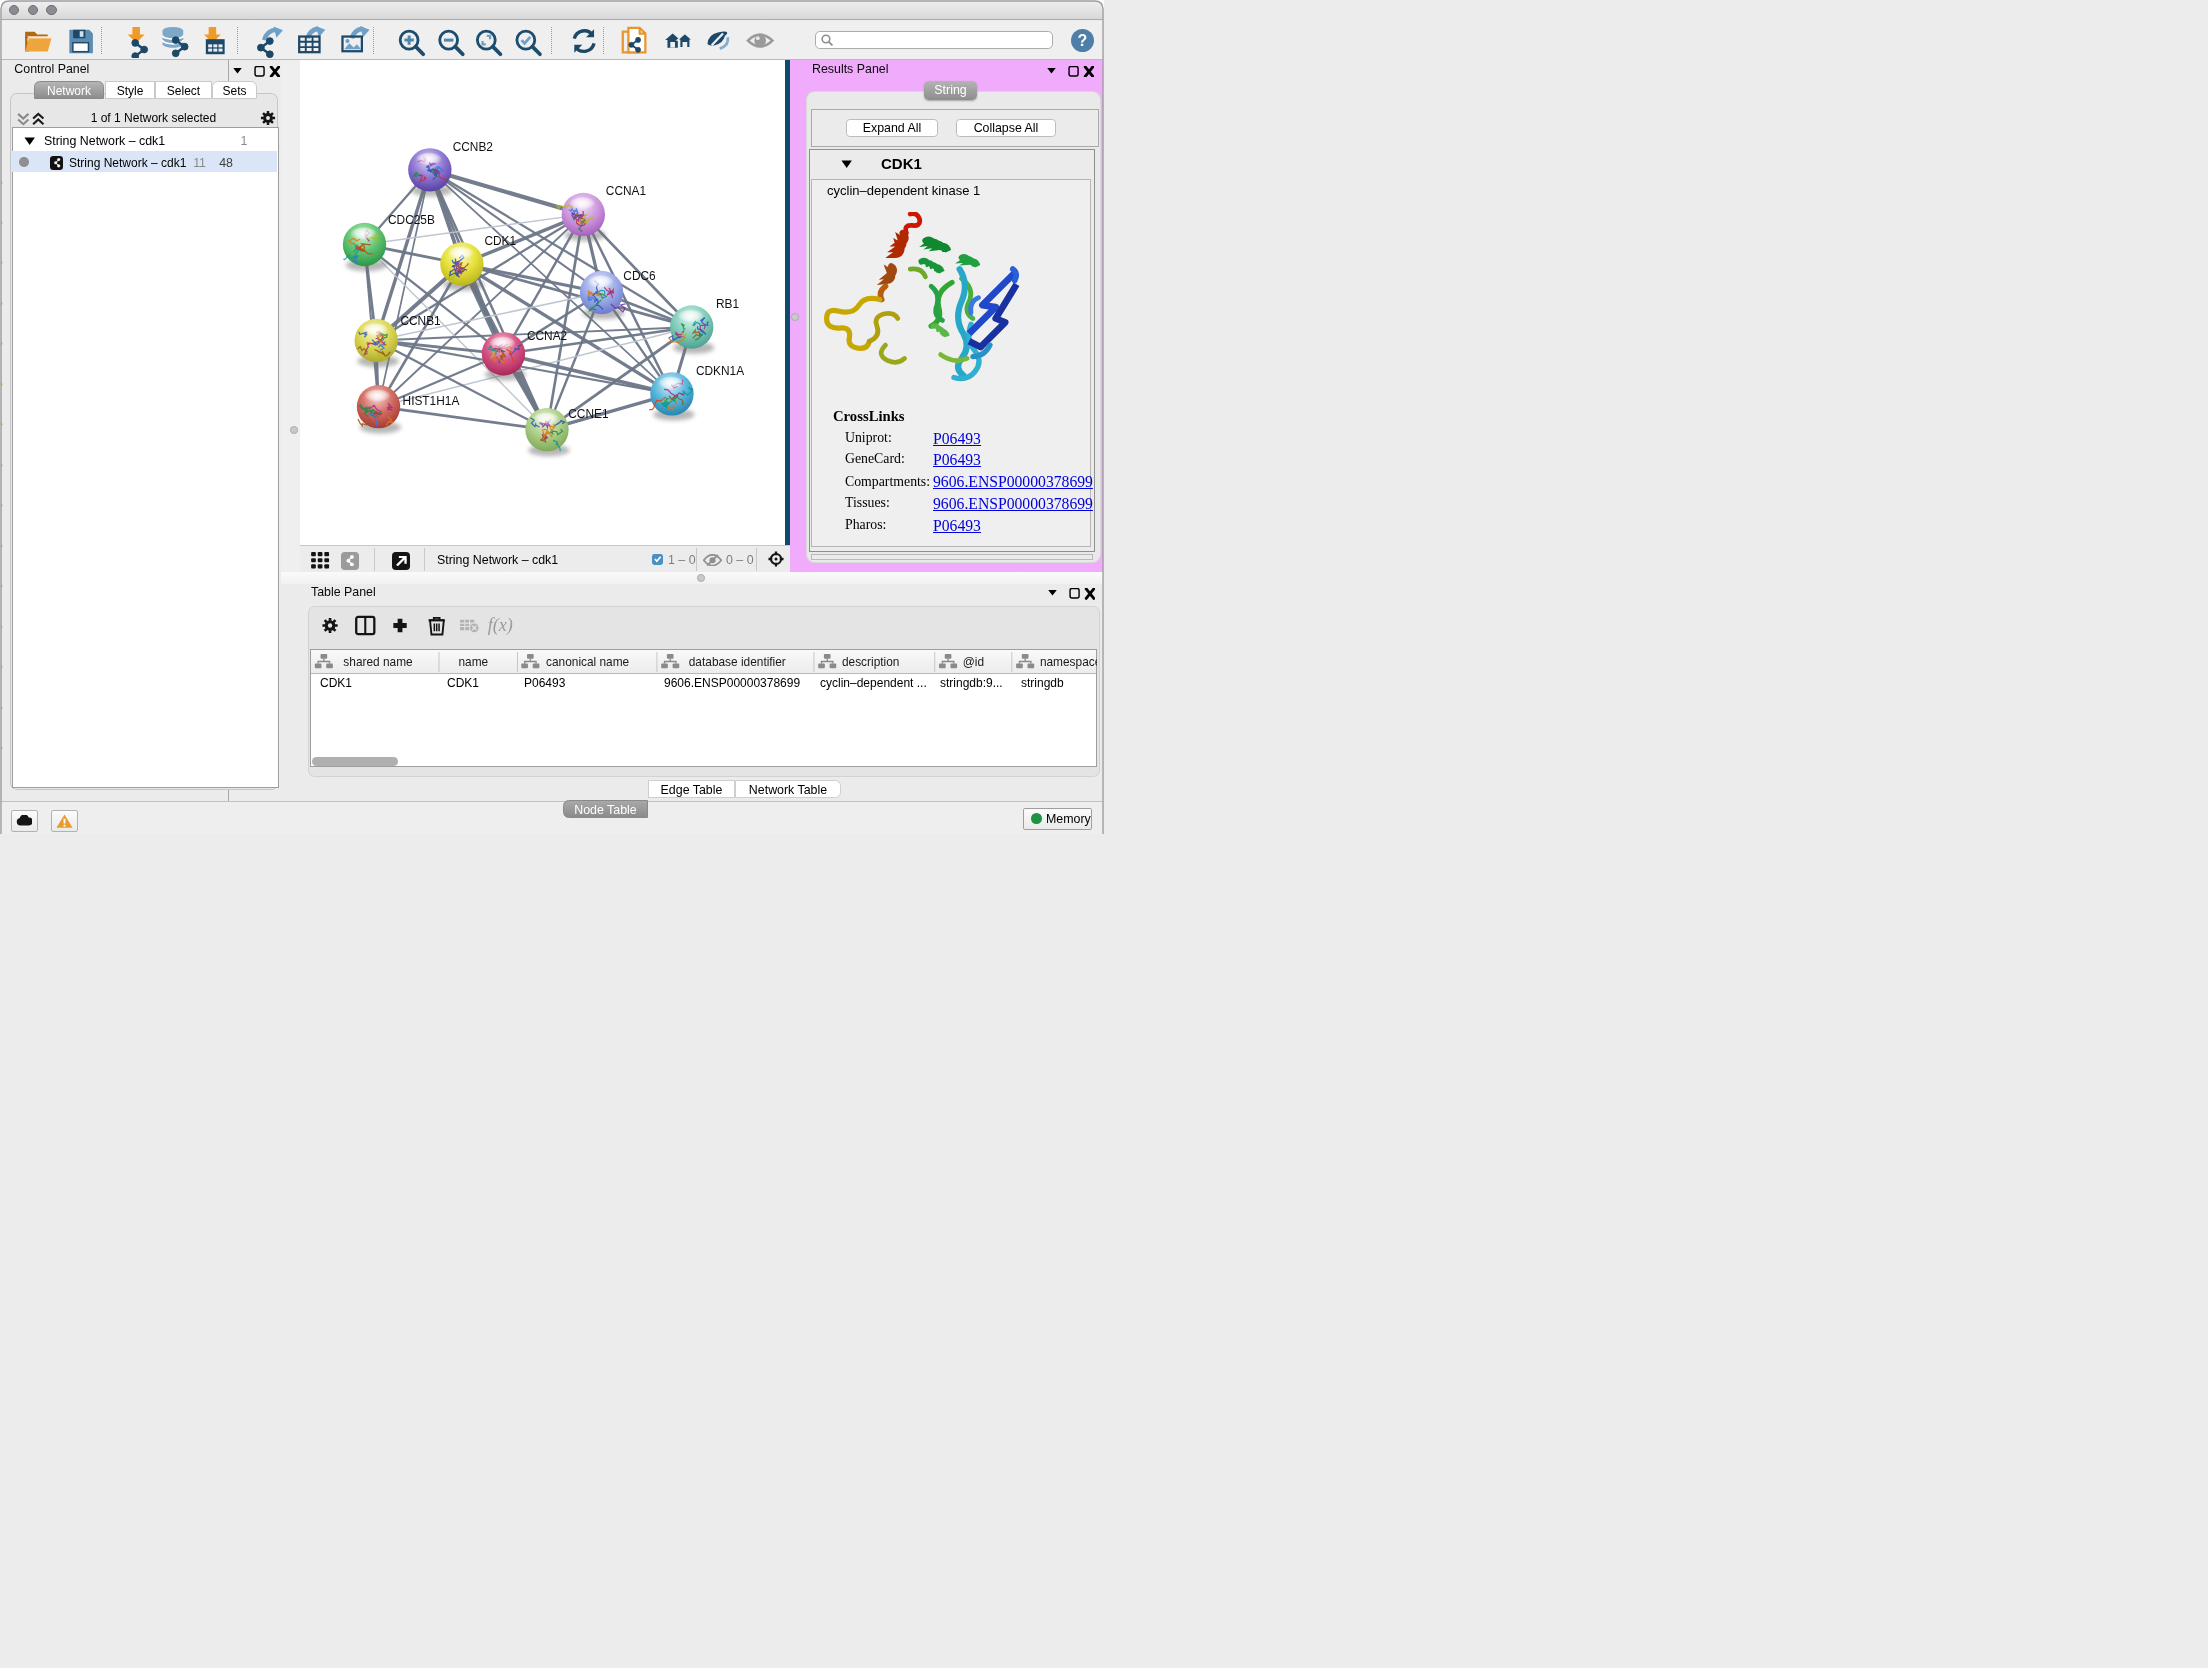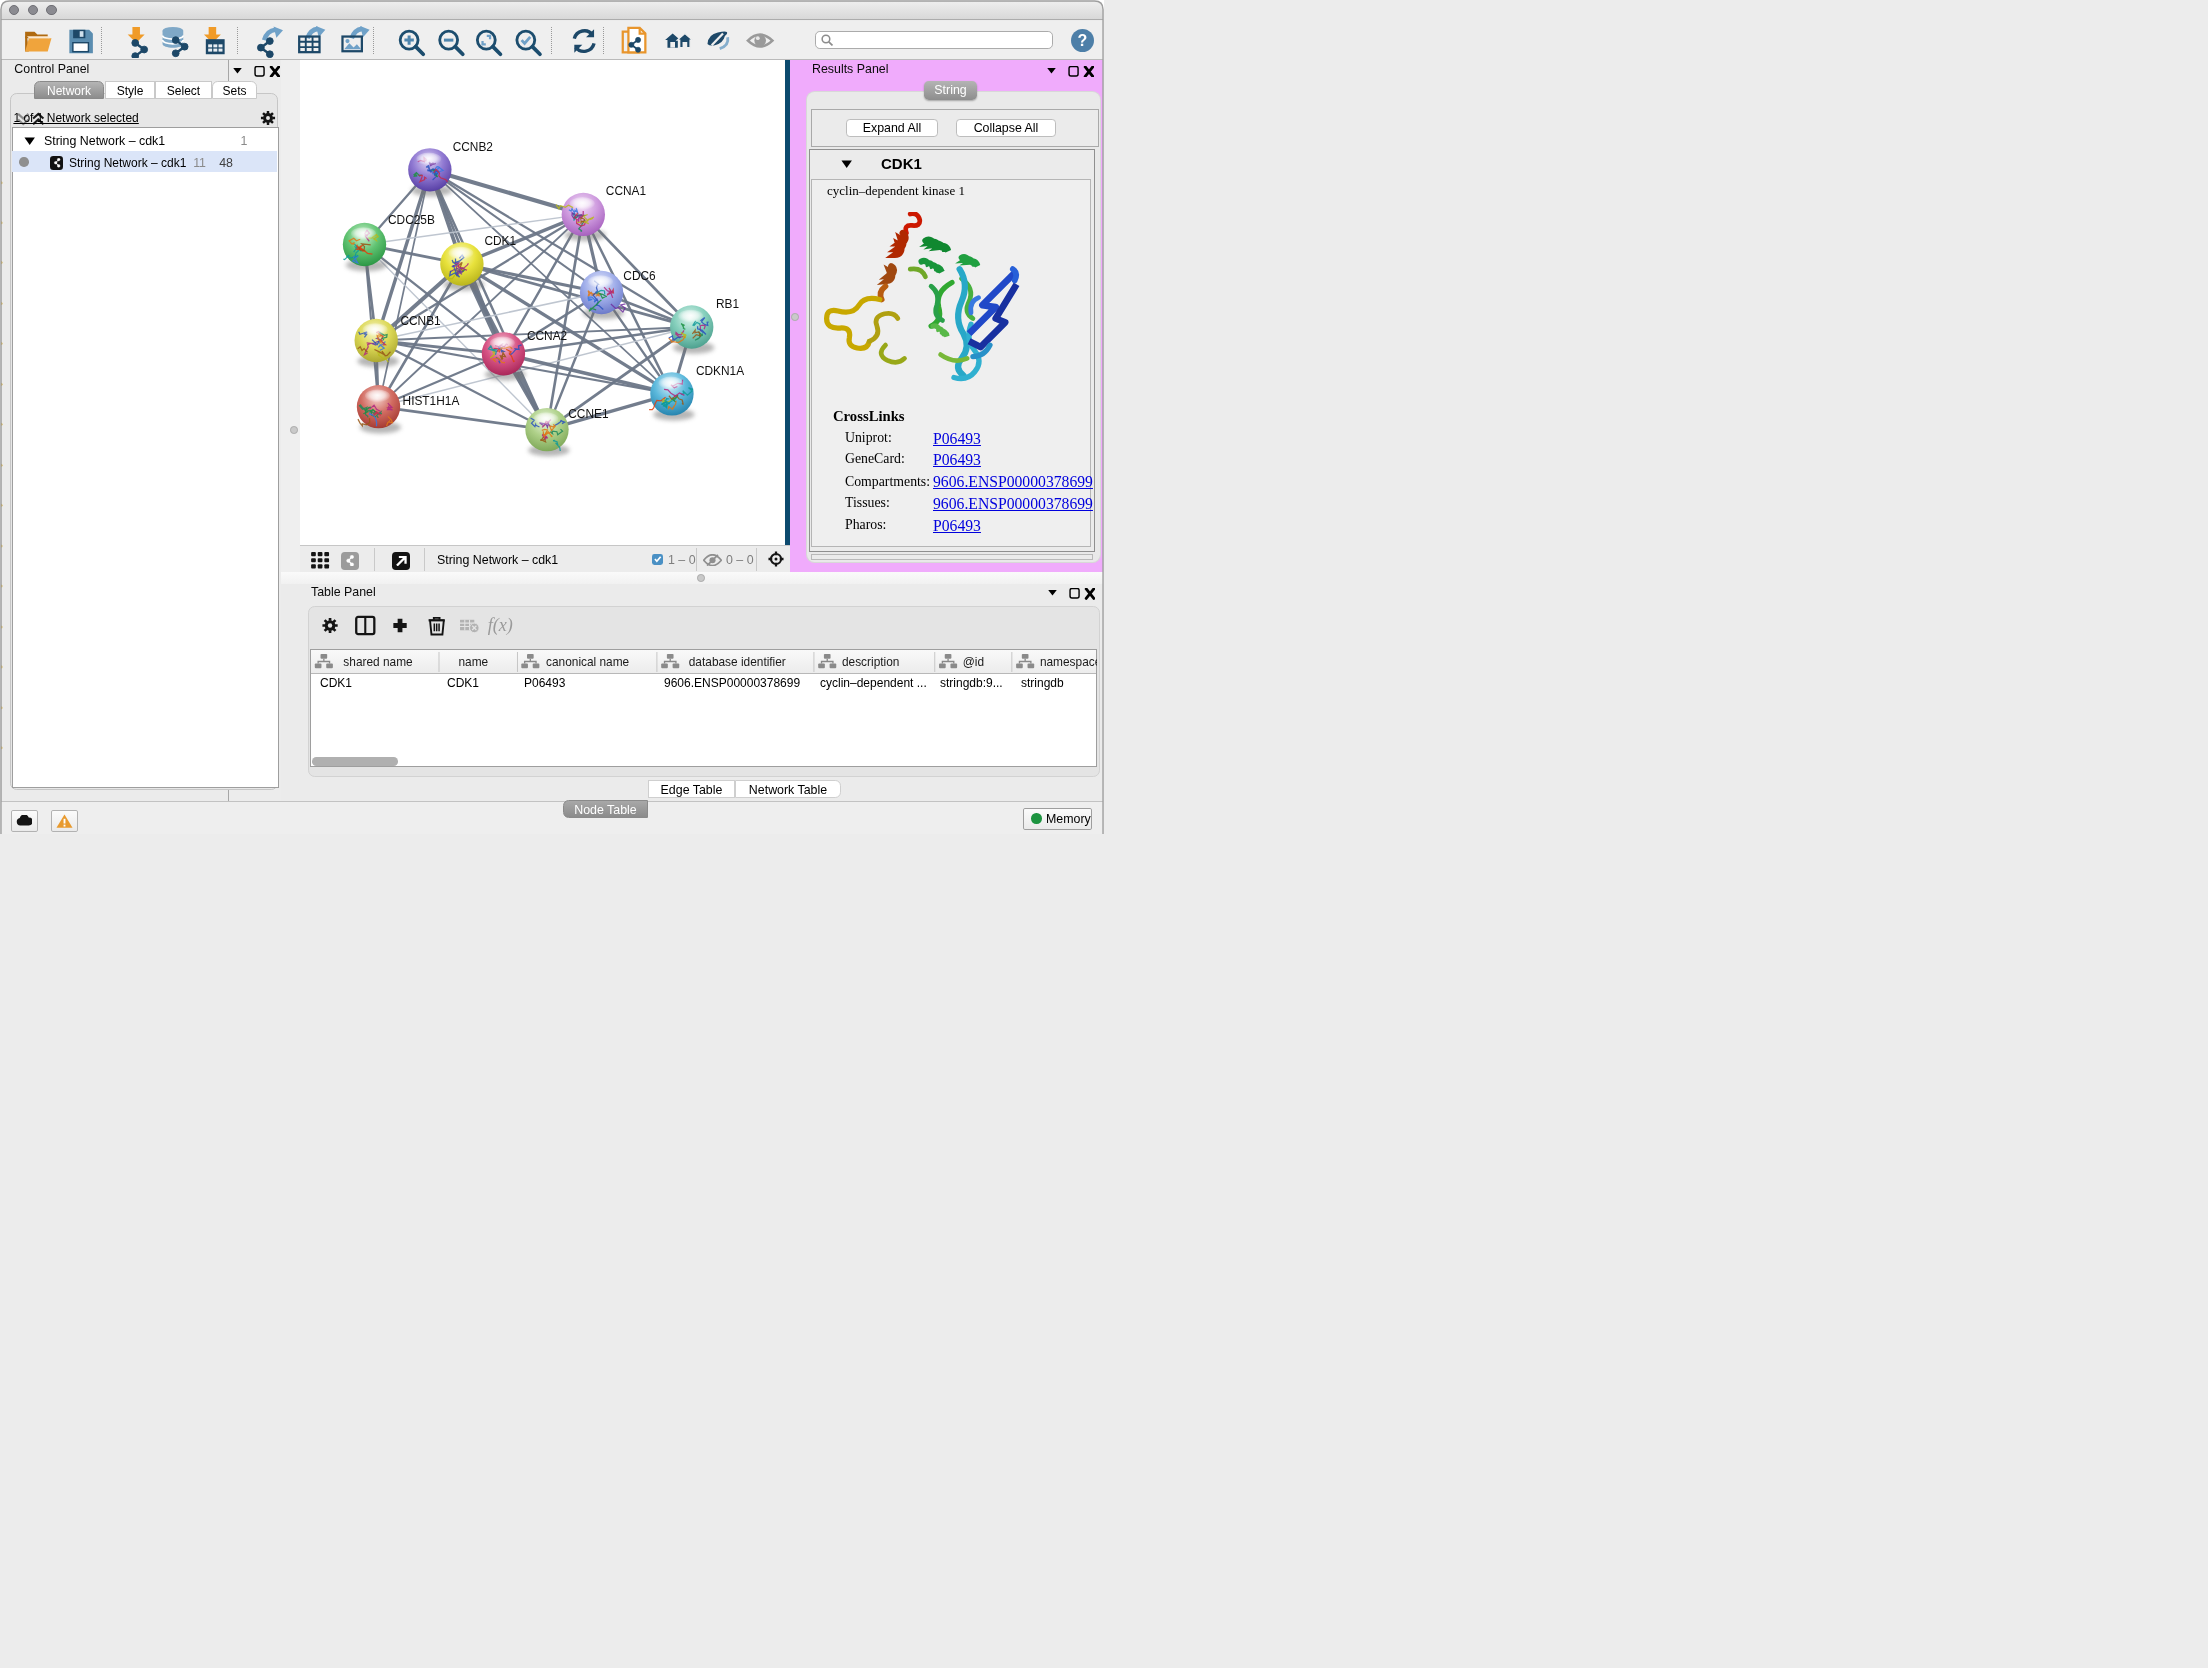--- a/index.html
+++ b/index.html
@@ -236,21 +236,21 @@
   <div class="abs" style="left:8.6px; top:33px; width:268px; height:697px; background:#e7e7e7;
        border:1px solid #c6c6c6; border-radius:6.7px;"></div>
   <svg class="abs" style="left:16px; top:52px;" width="28.5" height="15" viewBox="0 0 30 16">
     <g fill="none" stroke="#8a8a8a" stroke-width="2.2">
       <path d="M1 2 l5.5 5 5.5 -5 M1 8 l5.5 5 5.5 -5"></path>
     </g>
     <g fill="none" stroke="#1a1a1a" stroke-width="2.2">
       <path d="M17 7 l5.5 -5 5.5 5 M17 13 l5.5 -5 5.5 5"></path>
     </g>
   </svg>
-  <div class="abs" style="left:12.4px; top:51px; width:280px; text-align:left; font-size:12px;text-decoration:underline;">1 of 1 Network selected</div>
+  <div class="abs" style="left:12.4px; top:51px; width:280px; text-align:center; font-size:12px;">1 of 1 Network selected</div>
   <svg class="abs" style="left:259px; top:50px;" width="16" height="16" viewBox="0 0 17 17">
     <g fill="#141414">
       <circle cx="8.5" cy="8.5" r="5.2"></circle>
       <g stroke="#141414" stroke-width="2.6">
         <path d="M8.5 1 v3 M8.5 13 v3 M1 8.5 h3 M13 8.5 h3 M3.2 3.2 l2.1 2.1 M11.7 11.7 l2.1 2.1 M13.8 3.2 l-2.1 2.1 M5.3 11.7 l-2.1 2.1"></path>
       </g>
       <circle cx="8.5" cy="8.5" r="2.1" fill="#e7e7e7"></circle>
     </g>
   </svg>
   <div class="abs" style="left:10.5px; top:67px; width:267px; height:661px; background:#fff; border:1px solid #9e9e9e;"></div>
@@ -658,21 +658,21 @@
   <div class="abs" style="left:134px; top:21px; width:53px; height:19px; background:linear-gradient(#b4b4b4,#8d8d8d); border-radius:4.8px; color:#fff; font-size:12.4px; text-align:center; line-height:19px; box-shadow:0 1px 1.9px rgba(0,0,0,.3);">String</div>
   <div class="abs" style="left:21px; top:49px; width:288px; height:38px; background:#ebebeb; border:1px solid #a9a9a9;"></div>
   <div class="abs" style="left:56px; top:59px; width:92px; height:18px; background:#fff; border:1px solid #bdbdbd; border-radius:3.8px; font-size:12.4px; text-align:center; line-height:17px;">Expand All</div>
   <div class="abs" style="left:166px; top:59px; width:100px; height:18px; background:#fff; border:1px solid #bdbdbd; border-radius:3.8px; font-size:12.4px; text-align:center; line-height:17px;">Collapse All</div>
   <div class="abs" style="left:19px; top:89px; width:286px; height:403px; background:#ebebeb; border:1px solid #8f8f8f;"></div>
   <svg class="abs" style="left:51px; top:100px;" width="11.4" height="8.6" viewBox="0 0 12 9">
       <path d="M0.5 0.5 h11 l-5.5 8 z" fill="#000"></path>
     </svg>
   <div class="abs" style="left:91px; top:95px; font-size:15px; font-weight:bold;">CDK1</div>
   <div class="abs" style="left:21.4px; top:119px; width:280px; height:368px; background:#efefef; border:1px solid #b5b5b5;"></div>
-  <div class="abs" style="left:37px; top:123px; font-size:13px;font-family:Liberation Serif, serif;">cyclin–dependent kinase 1</div>
+  <div class="abs" style="left:37px; top:123px; font-size:13px;">cyclin–dependent kinase 1</div>
   <svg class="abs" style="left:28.5px; top:152px;" width="266" height="195" viewBox="0 0 280 205" id="protein-svg">
 <path d="M96 2 q8 -2 10 6 q1 7 -8 6 q-9 -1 -6 8" fill="none" stroke="#cc1800" stroke-width="5" stroke-linecap="round"></path>
 <path d="M88.0 22.0 A 7 6 0 0 1 84.0 33.0 A 5.6 4.8 0 0 0 85.8 28.1 A 7 6 0 0 1 81.8 39.0 A 5.6 4.8 0 0 0 83.6 34.1 A 7 6 0 0 1 79.6 45.1 A 5.6 4.8 0 0 0 81.4 40.1" fill="none" stroke="#b02800" stroke-width="6.5" stroke-linecap="round"></path>
 <path d="M76.0 57.0 A 6.5 5.5 0 0 1 73.0 67.0 A 5.2 4.4 0 0 0 74.3 62.5 A 6.5 5.5 0 0 1 71.3 72.5 A 5.2 4.4 0 0 0 72.7 68.0" fill="none" stroke="#a04810" stroke-width="6.5" stroke-linecap="round"></path>
 <path d="M70 78 q-8 6 -4 14" fill="none" stroke="#b85c10" stroke-width="6" stroke-linecap="round"></path>
 <path d="M64 92 q-16 -4 -22 6 q-6 10 -22 6 q-12 -3 -12 8 q0 11 14 10 q12 -1 10 10 q-2 9 8 11 q11 2 13 -7" fill="none" stroke="#c8a800" stroke-width="5.5" stroke-linecap="round"></path>
 <path d="M53 136 q12 -5 8 -16 q-4 -10 8 -13 q10 -2 14 5" fill="none" stroke="#b0a010" stroke-width="5" stroke-linecap="round"></path>
 <path d="M70 140 q-10 10 2 16 q11 5 18 -2" fill="none" stroke="#98a818" stroke-width="5" stroke-linecap="round"></path>
 <path d="M112.0 30.0 A 6 7 0 0 1 121.0 34.0 A 4.8 5.6 0 0 0 117.0 32.2 A 6 7 0 0 1 126.0 36.2 A 4.8 5.6 0 0 0 121.9 34.4 A 6 7 0 0 1 130.9 38.4 A 4.8 5.6 0 0 0 126.9 36.6 A 6 7 0 0 1 135.9 40.6 A 4.8 5.6 0 0 0 131.8 38.8" fill="none" stroke="#108830" stroke-width="6.5" stroke-linecap="round"></path>
 <path d="M150.0 48.0 A 5.5 6.5 0 0 1 158.0 52.0 A 4.4 5.2 0 0 0 154.4 50.2 A 5.5 6.5 0 0 1 162.4 54.2 A 4.4 5.2 0 0 0 158.8 52.4 A 5.5 6.5 0 0 1 166.8 56.4 A 4.4 5.2 0 0 0 163.2 54.6" fill="none" stroke="#20a040" stroke-width="6" stroke-linecap="round"></path>

